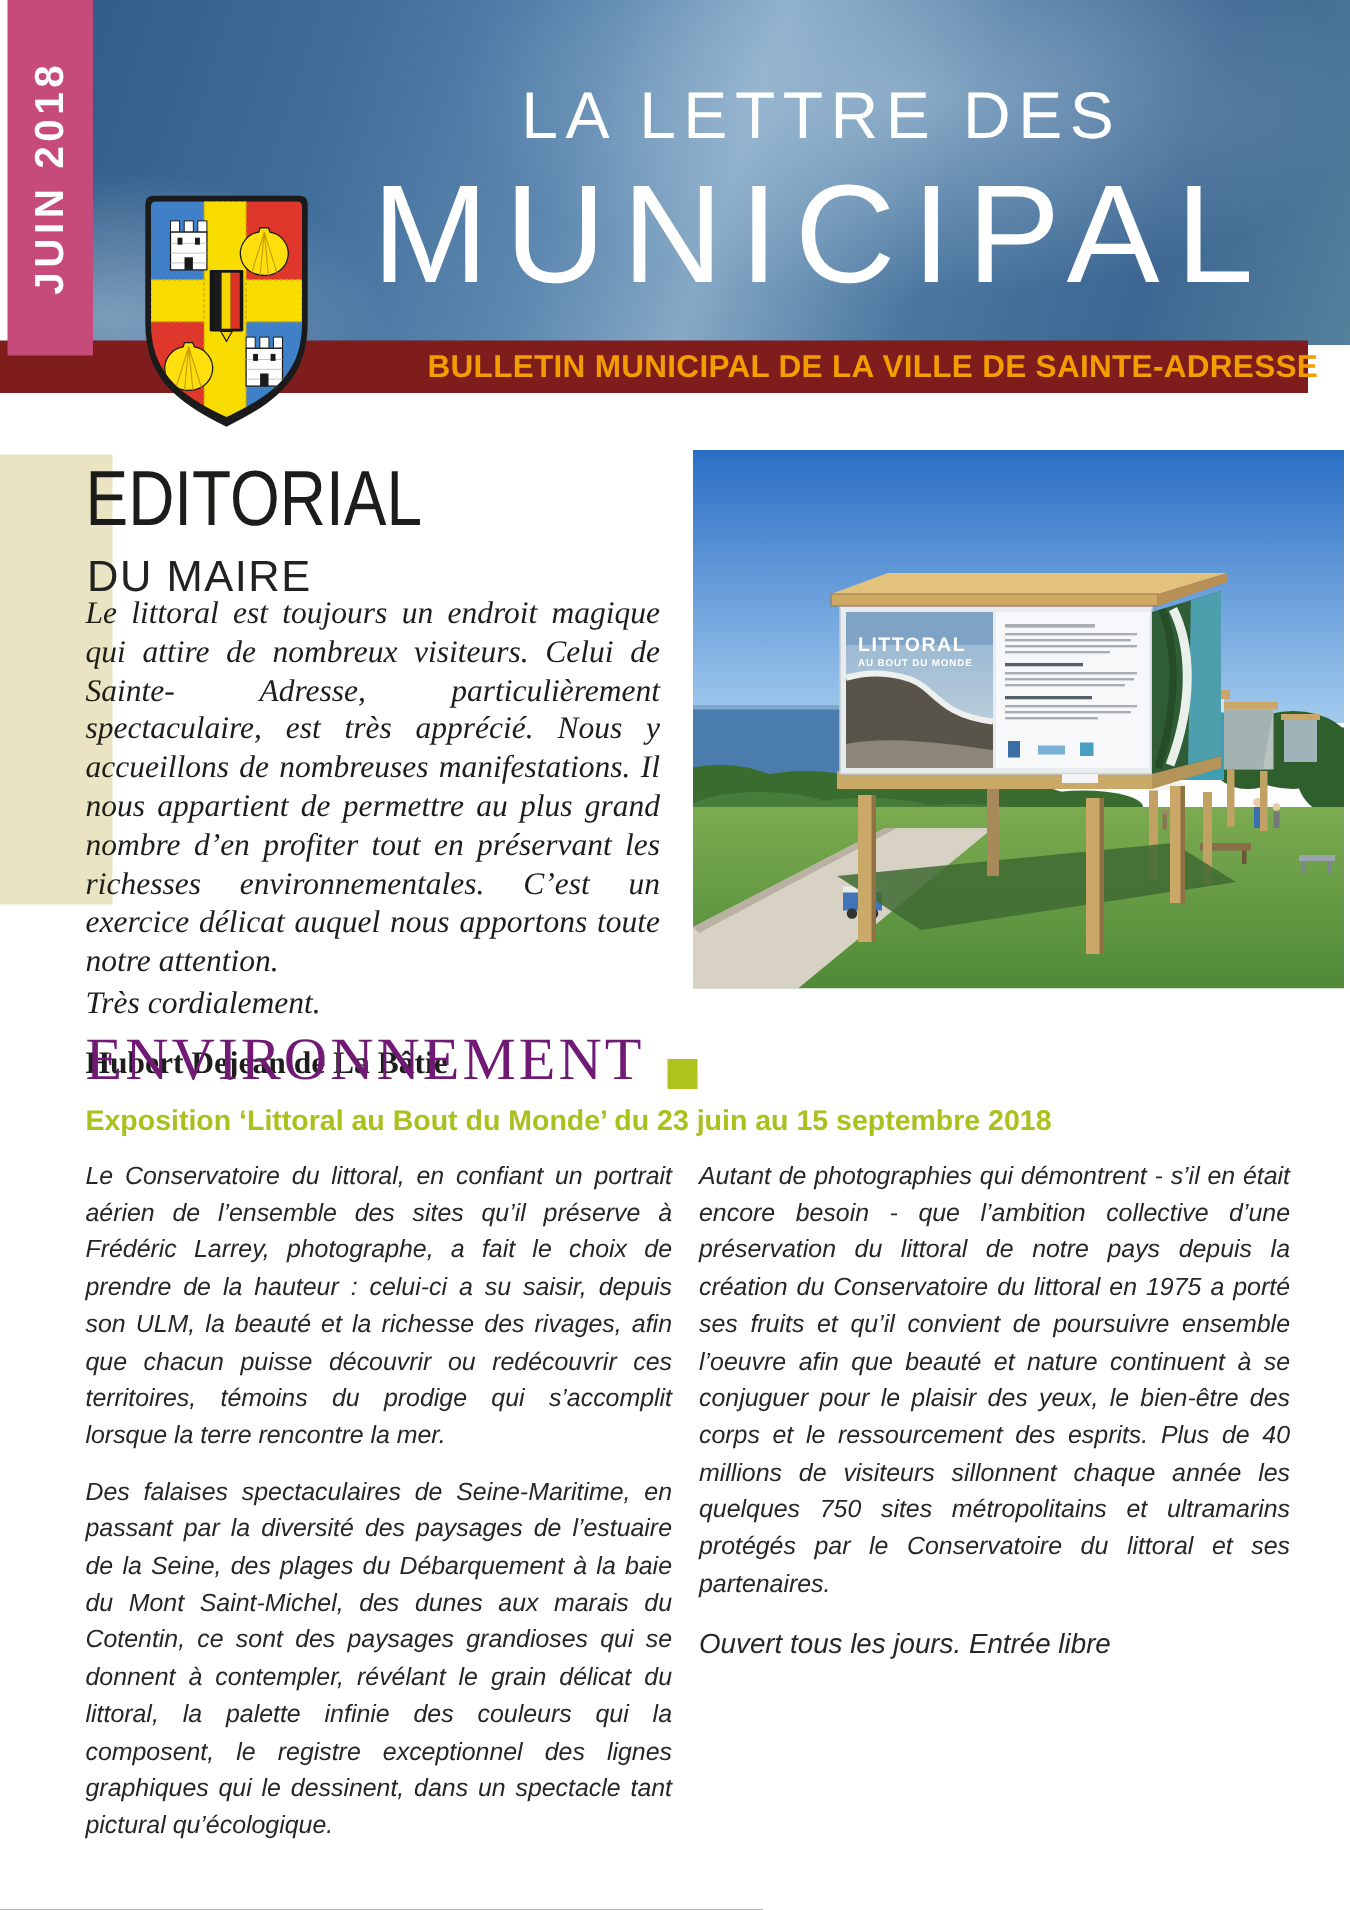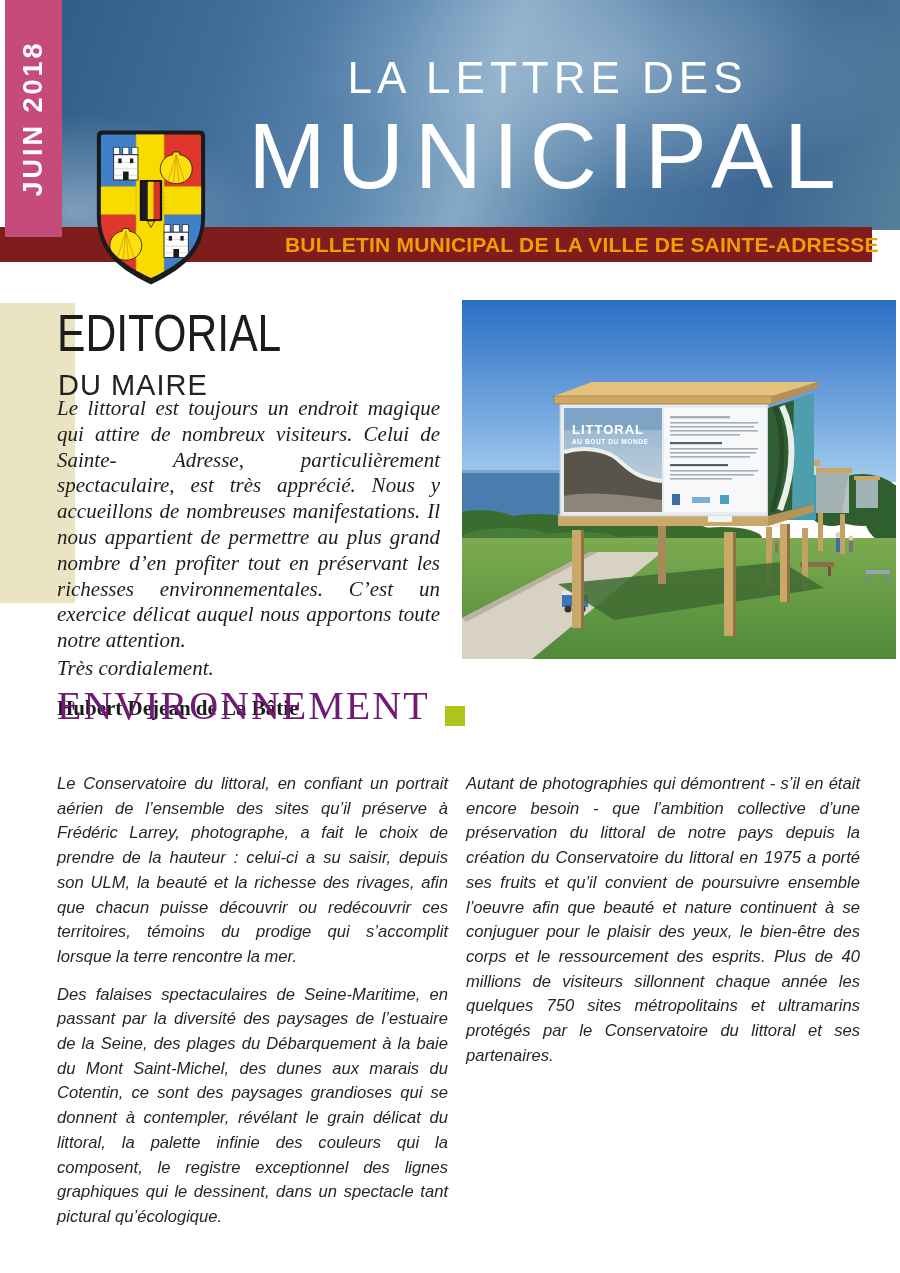--- a/index.html
+++ b/index.html
@@ -284,23 +284,25 @@
     </g>
 
     <polygon points="92,96 310,96 356,82 130,82" fill="#e3c27e"></polygon>
     <rect x="92" y="96" width="218" height="8" fill="#cfa964" stroke="#8f6f42" stroke-width=".6"></rect>
     <polygon points="310,96 356,82 356,88 310,104" fill="#b89055"></polygon>
     <rect x="246" y="216" width="24" height="6" fill="#f4f4f4"></rect>
   </svg>
 
   <div class="env-h1">ENVIRONNEMENT</div>
   <div class="env-square"></div>
+  <div class="env-h2">Exposition ‘Littoral au Bout du Monde’ du 23 juin au 15 septembre 2018</div>
 
   <div class="col col1">
     <p>Le Conservatoire du littoral, en confiant un portrait aérien de l’ensemble des sites qu’il préserve à Frédéric Larrey, photographe, a fait le choix de prendre de la hauteur : celui-ci a su saisir, depuis son ULM, la beauté et la richesse des rivages, afin que chacun puisse découvrir ou redécouvrir ces territoires, témoins du prodige qui s’accomplit lorsque la terre rencontre la mer.</p>
     <p>Des falaises spectaculaires de Seine-Maritime, en passant par la diversité des paysages de l’estuaire de la Seine, des plages du Débarquement à la baie du Mont Saint-Michel, des dunes aux marais du Cotentin, ce sont des paysages grandioses qui se donnent à contempler, révélant le grain délicat du littoral, la palette infinie des couleurs qui la composent, le registre exceptionnel des lignes graphiques qui le dessinent, dans un spectacle tant pictural qu’écologique.</p>
   </div>
 
   <div class="col col2">
     <p>Autant de photographies qui démontrent - s’il en était encore besoin - que l’ambition collective d’une préservation du littoral de notre pays depuis la création du Conservatoire du littoral en 1975 a porté ses fruits et qu’il convient de poursuivre ensemble l’oeuvre afin que beauté et nature continuent à se conjuguer pour le plaisir des yeux, le bien-être des corps et le ressourcement des esprits. Plus de 40 millions de visiteurs sillonnent chaque année les quelques 750 sites métropolitains et ultramarins protégés par le Conservatoire du littoral et ses partenaires.</p>
+    <p class="note">Ouvert tous les jours. Entrée libre</p>
   </div>
 
 </div>
 
 </body></html>

